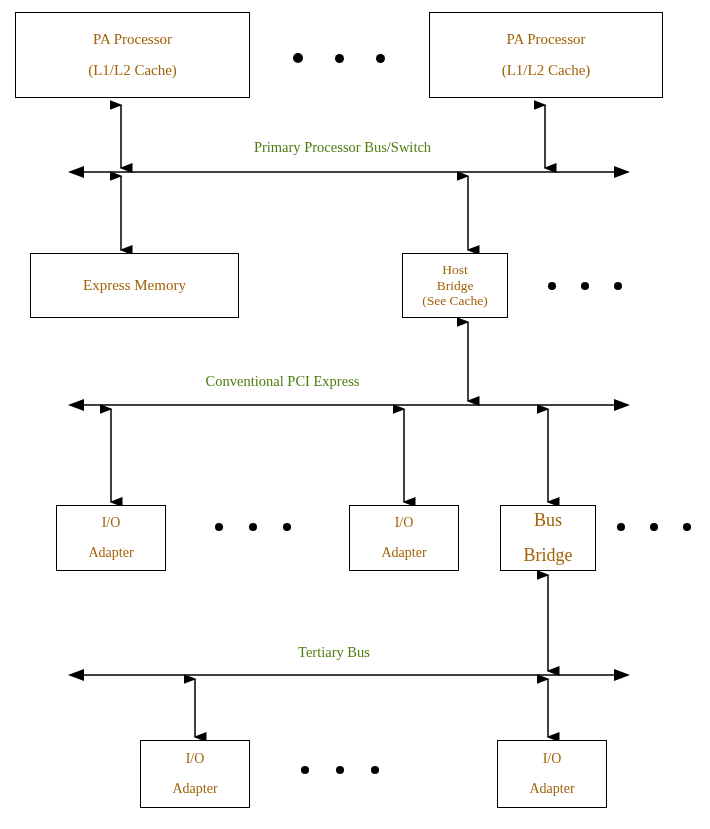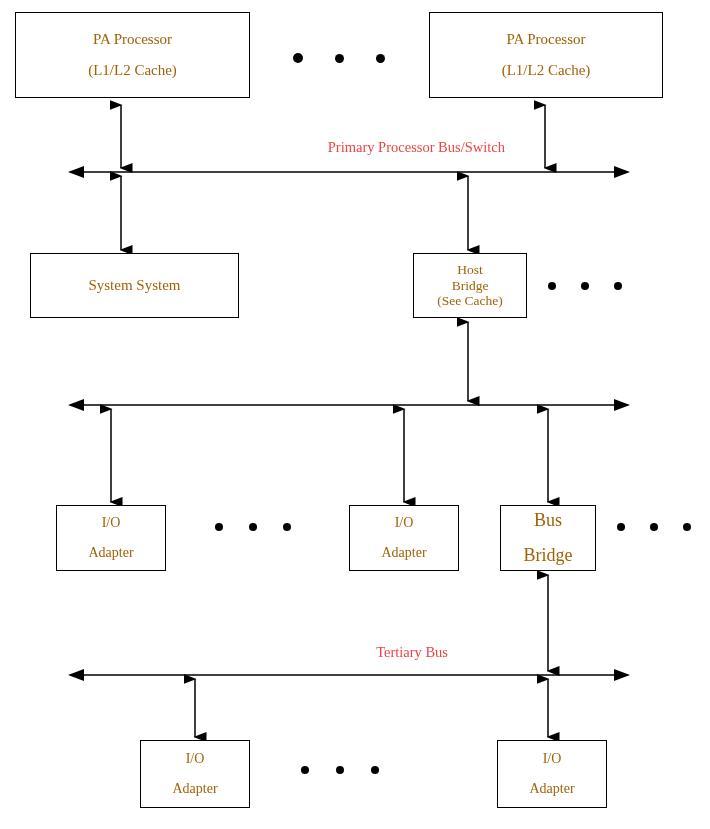--- a/index.html
+++ b/index.html
@@ -42,24 +42,24 @@
   }
   .box.two-line .line1 { margin-bottom: 14px; }
   .box.compact .line1,
   .box.compact .line2,
   .box.compact .line3 {
     margin: 0;
     line-height: 1.18;
   }
   .bus-label {
     position: absolute;
-    color: #ef4444;
+    color: #4d7c0f;
     white-space: nowrap;
     z-index: 6;
-    text-align: right;
+    text-align: center;
   }
   .dots {
     position: absolute;
     z-index: 6;
     display: flex;
     align-items: center;
   }
   .dots i {
     display: block;
     background: #000000;
@@ -148,24 +148,24 @@
     <span class="line1">PA Processor</span>
     <span class="line2">(L1/L2 Cache)</span>
   </div>
 
   <div class="box two-line" style="left:429px; top:12px; width:234px; height:86px; font-size:15px;">
     <span class="line1">PA Processor</span>
     <span class="line2">(L1/L2 Cache)</span>
   </div>
 
   <div class="box" style="left:30px; top:253px; width:209px; height:65px; font-size:15px;">
-    <span class="line1">System System</span>
-  </div>
-
-  <div class="box compact" style="left:413px; top:253px; width:114px; height:65px; font-size:13.5px;">
+    <span class="line1">Express Memory</span>
+  </div>
+
+  <div class="box compact" style="left:402px; top:253px; width:106px; height:65px; font-size:13.5px;">
     <span class="line1">Host</span>
     <span class="line2">Bridge</span>
     <span class="line3">(See Cache)</span>
   </div>
 
   <div class="box two-line" style="left:56px; top:505px; width:110px; height:66px; font-size:14px;">
     <span class="line1">I/O</span>
     <span class="line2">Adapter</span>
   </div>
 
@@ -184,20 +184,21 @@
     <span class="line2">Adapter</span>
   </div>
 
   <div class="box two-line" style="left:497px; top:740px; width:110px; height:68px; font-size:14px;">
     <span class="line1">I/O</span>
     <span class="line2">Adapter</span>
   </div>
 
   <div class="bus-label" style="left:180px; top:139px; width:325px; font-size:14.5px;">Primary Processor Bus/Switch</div>
 
+  <div class="bus-label" style="left:130px; top:373px; width:305px; font-size:14.5px;">Conventional PCI Express</div>
 
   <div class="bus-label" style="left:220px; top:644px; width:228px; font-size:14.5px;">Tertiary Bus</div>
 
   <div class="dots" style="left:293px; top:53px; gap:32px;">
     <i style="width:10px;height:10px;"></i>
     <i style="width:9px;height:9px;"></i>
     <i style="width:9px;height:9px;"></i>
   </div>
 
   <div class="dots" style="left:548px; top:282px; gap:25px;">

